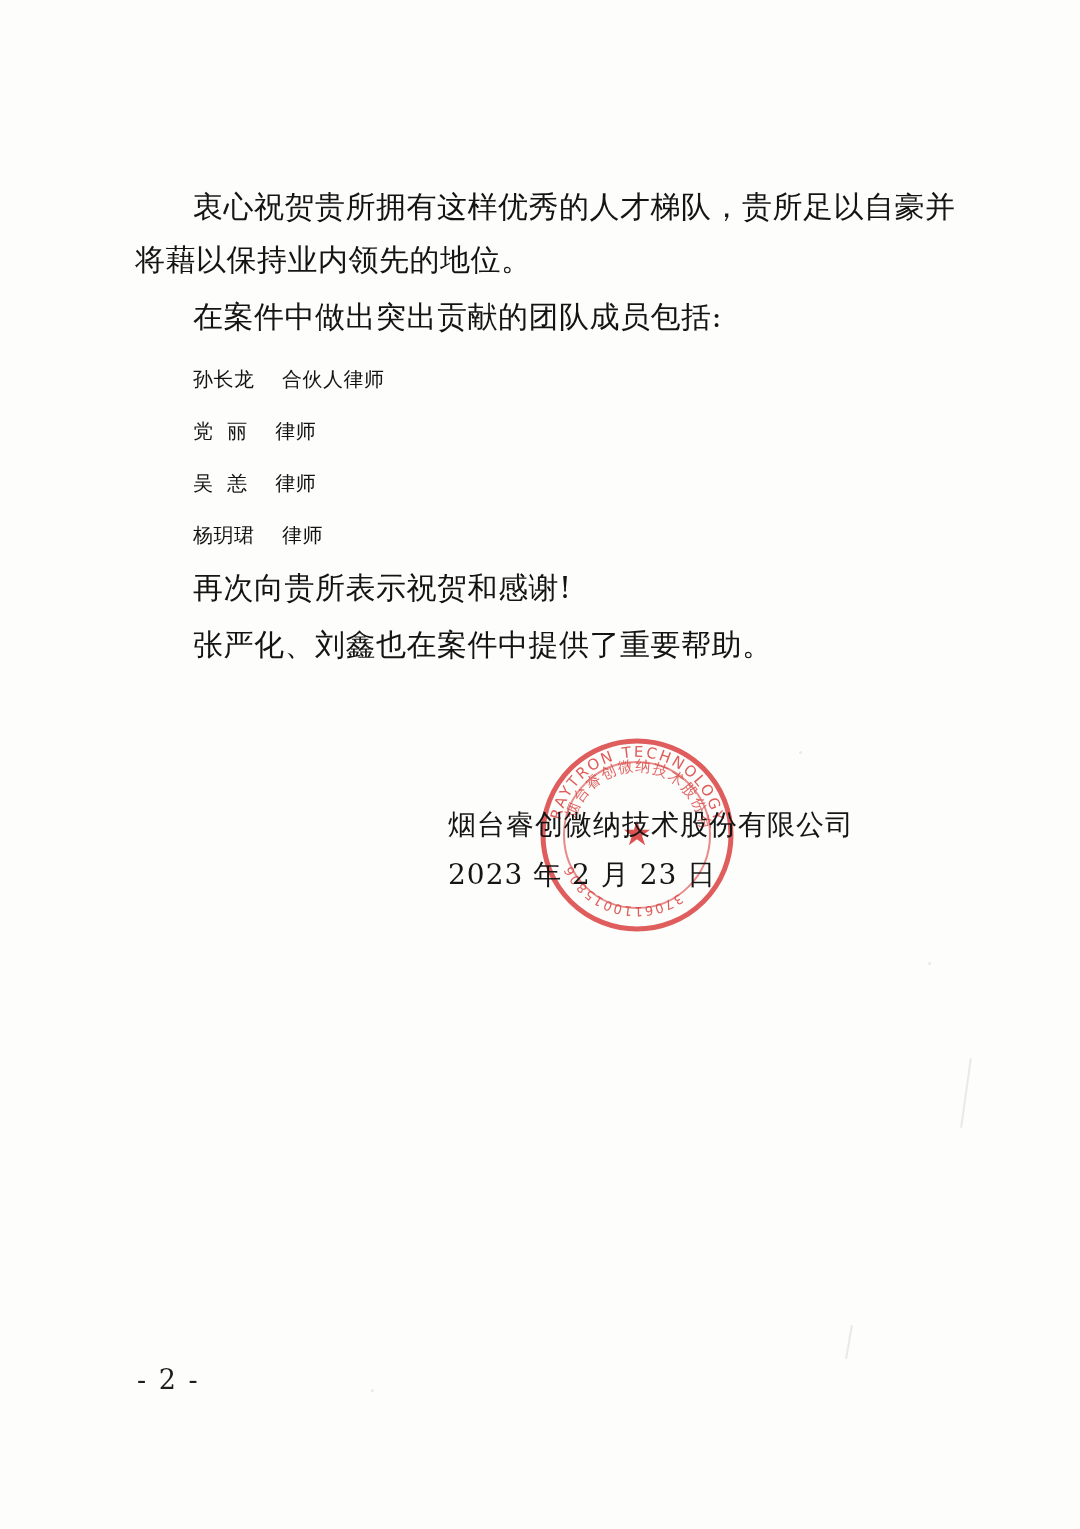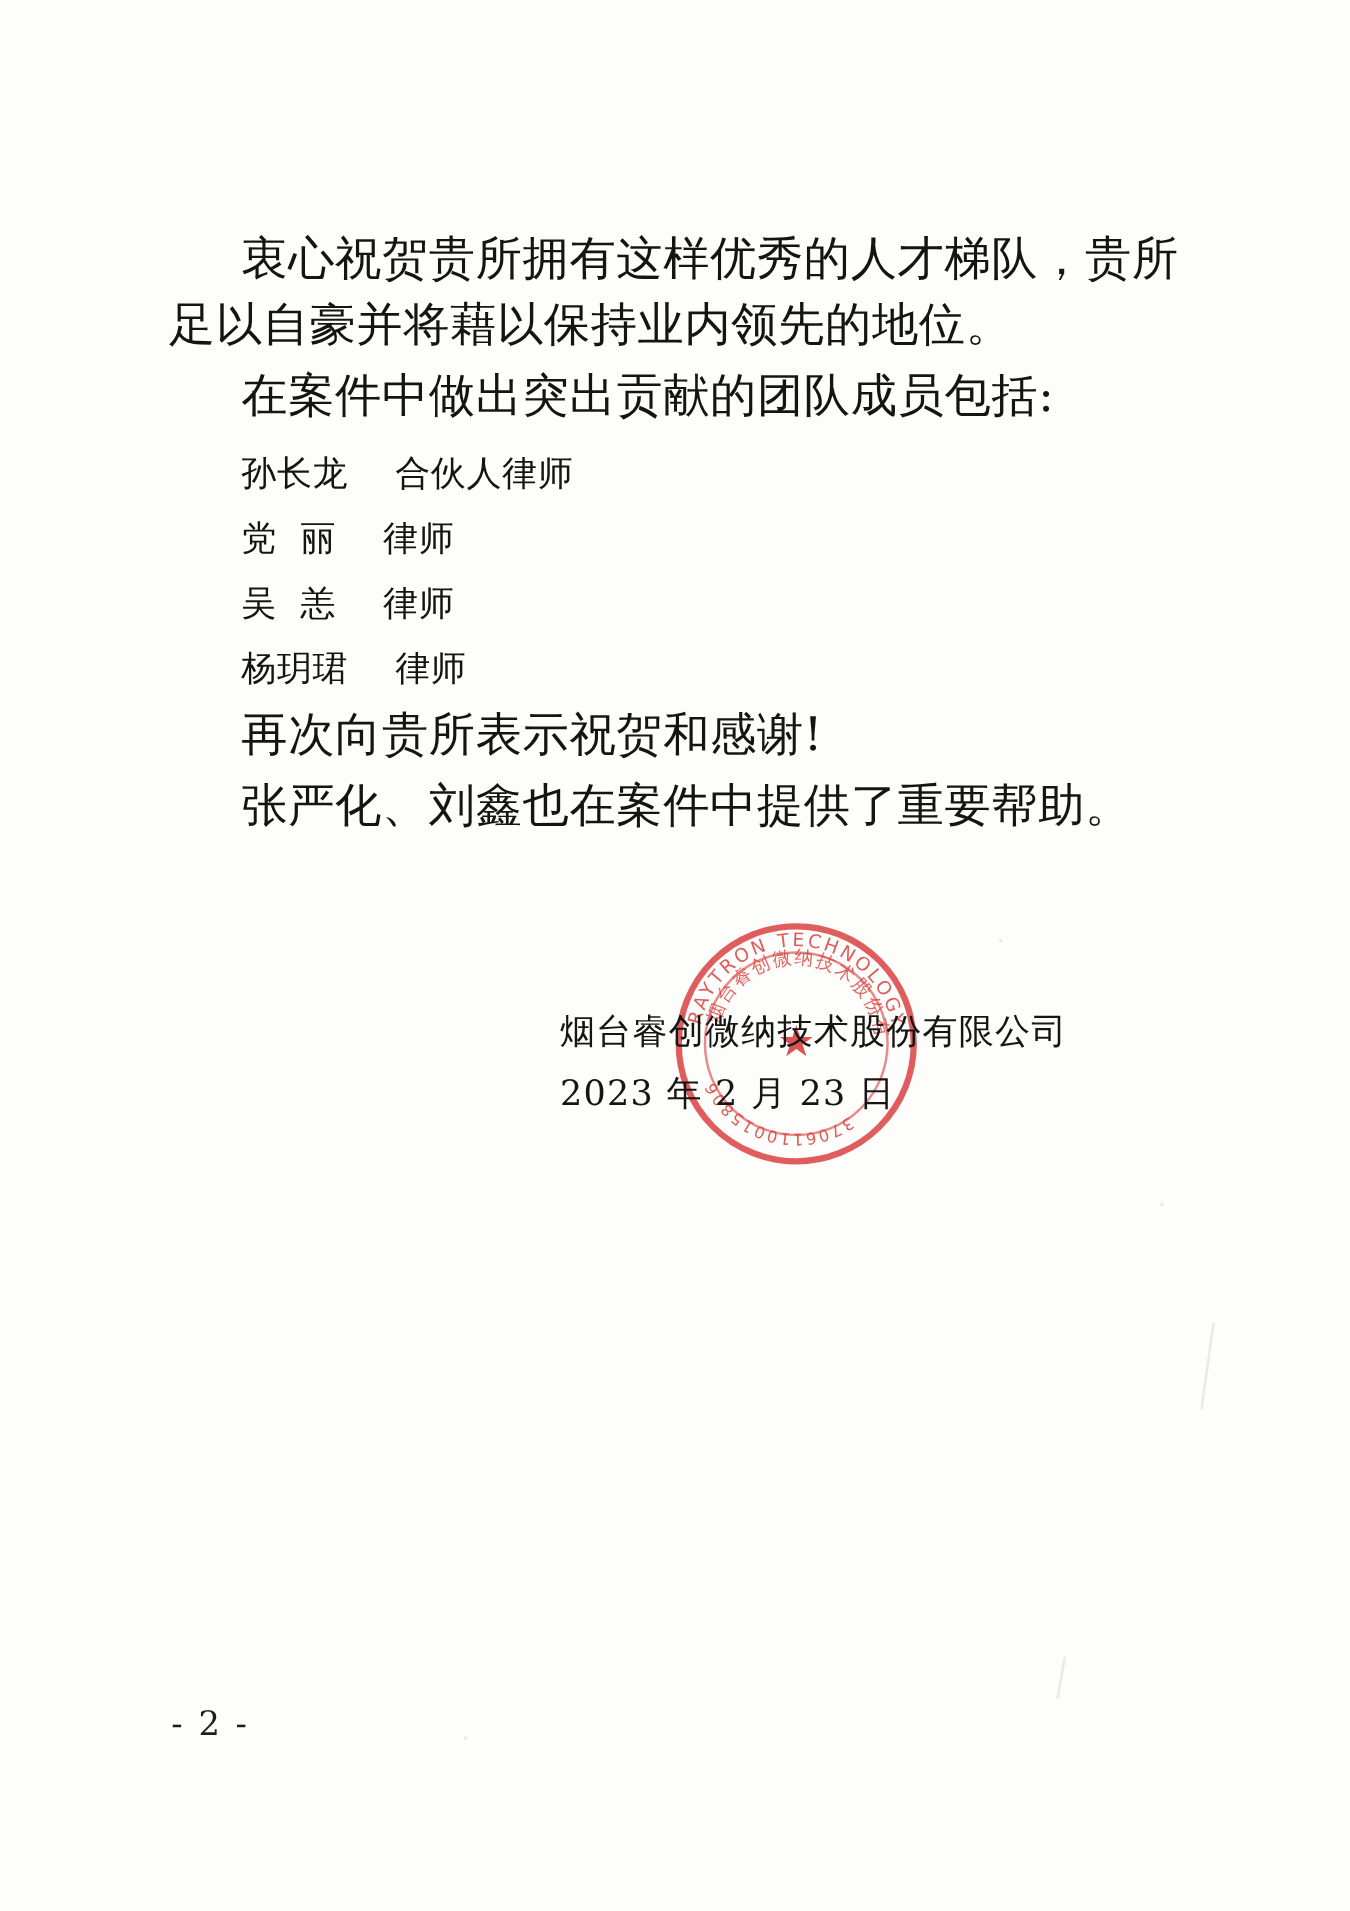--- a/index.html
+++ b/index.html
@@ -24,32 +24,32 @@
   }
 
   .content {
     position: absolute;
     left: 135px;
     top: 180px;
     width: 830px;
   }
 
   .para {
-    font-size: 37px;
+    font-size: 30px;
     line-height: 53px;
     letter-spacing: 0.5px;
     color: #141414;
     margin: 0 0 4px 0;
   }
   .para.indent {
     text-indent: 58px;
   }
 
   .name-line {
-    font-size: 28px;
+    font-size: 20px;
     line-height: 52px;
     letter-spacing: 0.5px;
     color: #141414;
     margin: 0;
     padding-left: 58px;
     white-space: pre;
   }
 
   .gap-small { height: 6px; }
 

